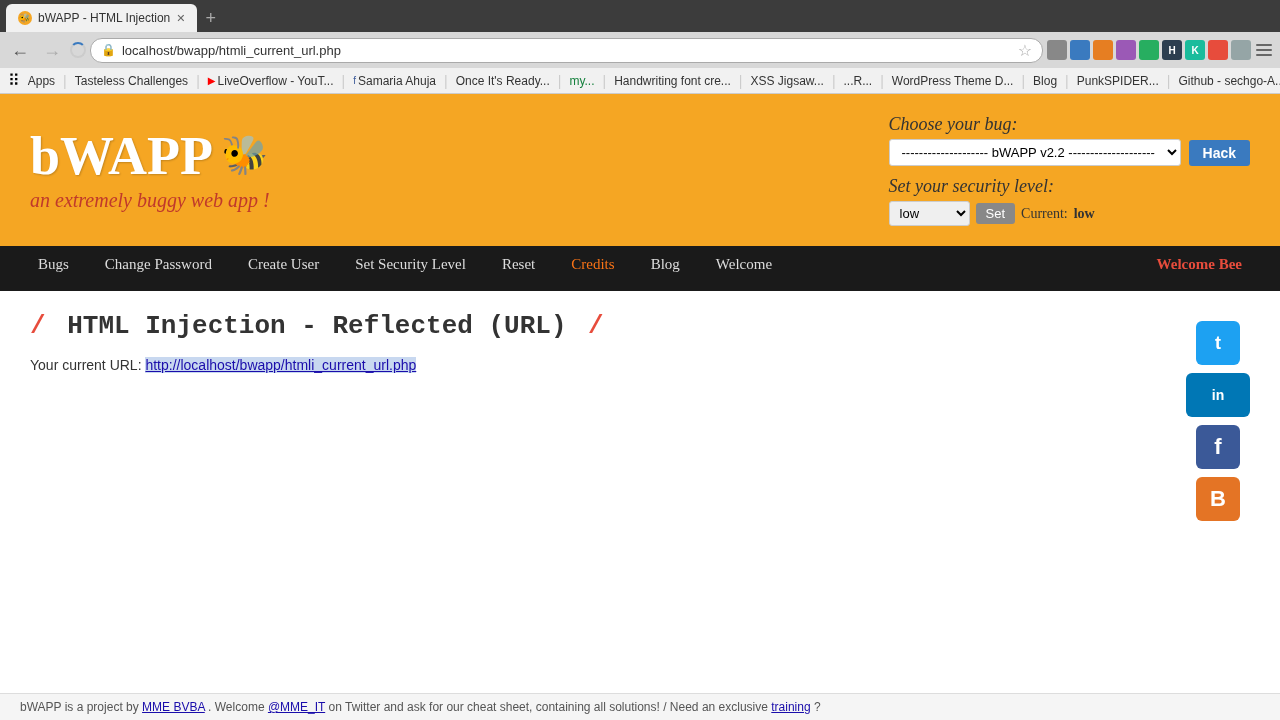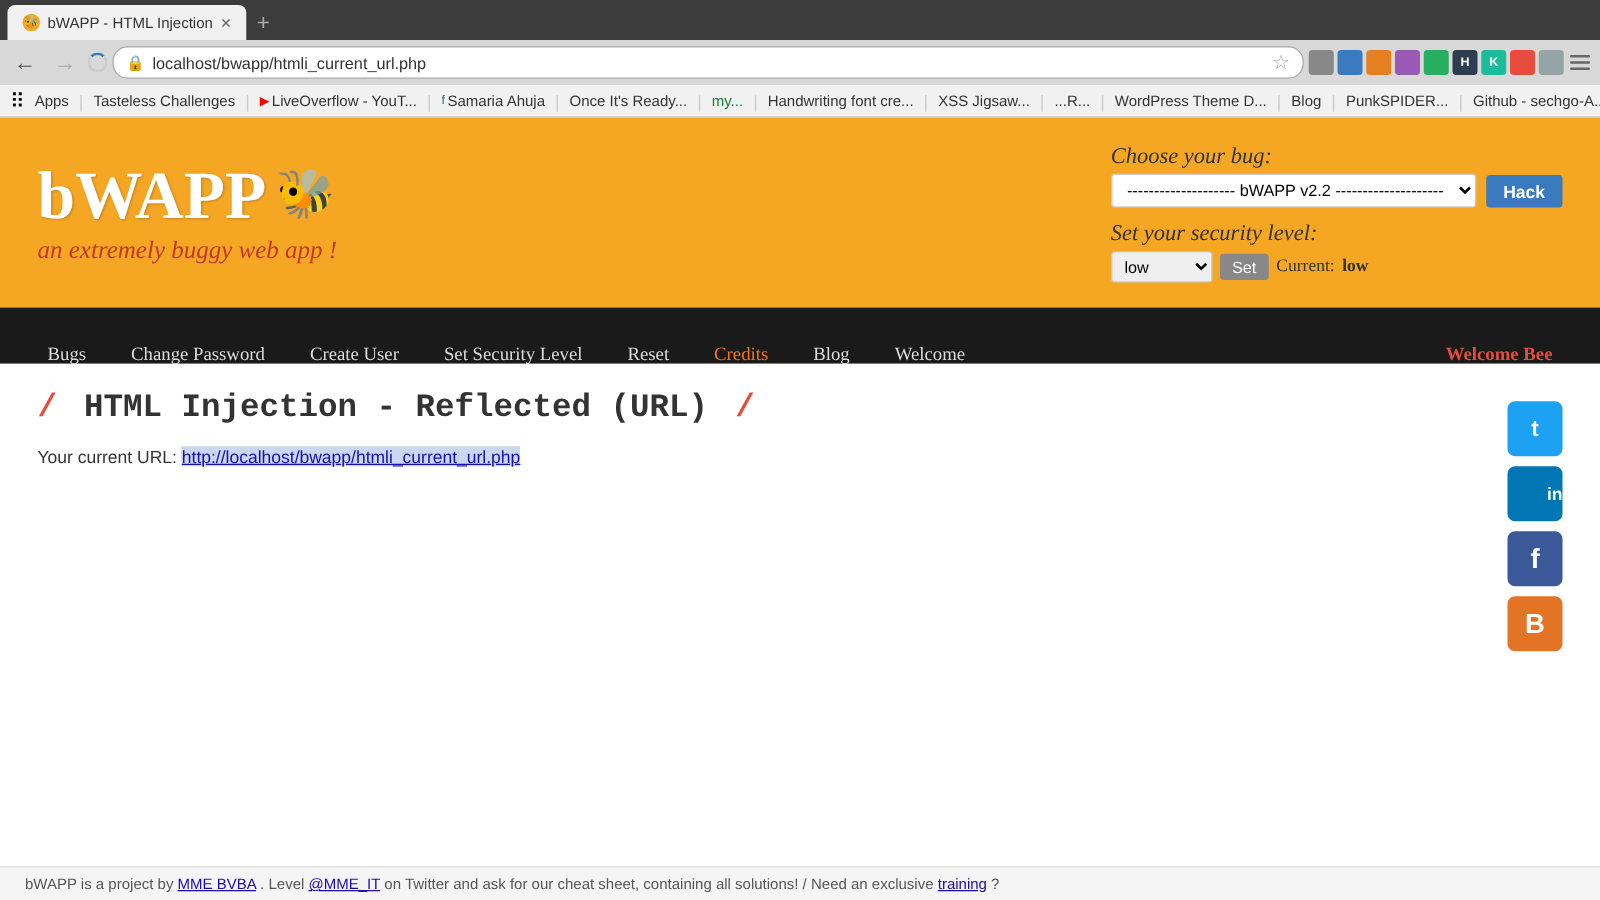--- a/index.html
+++ b/index.html
@@ -107,21 +107,21 @@
             <option value="high">high</option>
           </select>
           <button style="background:#888;color:#fff;border:none;padding:3px 10px;font-size:13px;border-radius:3px;cursor:pointer;">Set</button>
           <span style="font-size:14px;color:#333;font-family:'Georgia',serif;">Current:</span>
           <span style="font-size:14px;color:#333;font-weight:bold;font-family:'Georgia',serif;">low</span>
         </div>
       </div>
     </div>
   </div>
 
-  <nav style="background:#1a1a1a;display:flex;align-items:flex-start;padding:16px 20px;height:45px;">
+  <nav style="background:#1a1a1a;display:flex;align-items:flex-end;padding:4px 20px;height:45px;">
     <a href="#" style="color:#ddd;text-decoration:none;padding:0 18px;font-size:15px;font-family:'Georgia',serif;line-height:45px;display:block;white-space:nowrap;">Bugs</a>
     <a href="#" style="color:#ddd;text-decoration:none;padding:0 18px;font-size:15px;font-family:'Georgia',serif;line-height:45px;display:block;white-space:nowrap;">Change Password</a>
     <a href="#" style="color:#ddd;text-decoration:none;padding:0 18px;font-size:15px;font-family:'Georgia',serif;line-height:45px;display:block;white-space:nowrap;">Create User</a>
     <a href="#" style="color:#ddd;text-decoration:none;padding:0 18px;font-size:15px;font-family:'Georgia',serif;line-height:45px;display:block;white-space:nowrap;">Set Security Level</a>
     <a href="#" style="color:#ddd;text-decoration:none;padding:0 18px;font-size:15px;font-family:'Georgia',serif;line-height:45px;display:block;white-space:nowrap;">Reset</a>
     <a href="#" style="color:#f97316;text-decoration:none;padding:0 18px;font-size:15px;font-family:'Georgia',serif;line-height:45px;display:block;white-space:nowrap;">Credits</a>
     <a href="#" style="color:#ddd;text-decoration:none;padding:0 18px;font-size:15px;font-family:'Georgia',serif;line-height:45px;display:block;white-space:nowrap;">Blog</a>
     <a href="#" style="color:#ddd;text-decoration:none;padding:0 18px;font-size:15px;font-family:'Georgia',serif;line-height:45px;display:block;white-space:nowrap;">Welcome</a>
     <a href="#" style="color:#e74c3c;font-weight:bold;text-decoration:none;padding:0 18px;font-size:15px;font-family:'Georgia',serif;line-height:45px;display:block;white-space:nowrap;margin-left:auto;">Welcome Bee</a>
   </nav>
@@ -137,35 +137,35 @@
         <span>Your current URL:</span>
         <span> </span>
         <a style="color:#1a0dab;text-decoration:underline;background:#c8d8f0;cursor:pointer;font-size:14px;">http://localhost/bwapp/htmli_current_url.php</a>
       </p>
     </div>
 
     <div style="display:flex;flex-direction:column;gap:8px;align-items:center;padding-top:10px;">
       <a href="#" style="width:44px;height:44px;border-radius:6px;display:flex;align-items:center;justify-content:center;color:#fff;font-size:20px;font-weight:bold;cursor:pointer;text-decoration:none;background:#1da1f2;">
         <span style="font-size:18px;">t</span>
       </a>
-      <a href="#" style="width:44px;height:44px;border-radius:6px;display:flex;align-items:center;justify-content:flex-end;color:#fff;font-size:14px;font-weight:bold;cursor:pointer;text-decoration:none;background:#0077b5;">
+      <a href="#" style="width:64px;height:44px;border-radius:6px;display:flex;align-items:center;justify-content:center;color:#fff;font-size:14px;font-weight:bold;cursor:pointer;text-decoration:none;background:#0077b5;">
         <span>in</span>
       </a>
       <a href="#" style="width:44px;height:44px;border-radius:6px;display:flex;align-items:center;justify-content:center;color:#fff;font-size:22px;font-weight:bold;cursor:pointer;text-decoration:none;background:#3b5998;">
         <span>f</span>
       </a>
       <a href="#" style="width:44px;height:44px;border-radius:6px;display:flex;align-items:center;justify-content:center;color:#fff;font-size:22px;font-weight:bold;cursor:pointer;text-decoration:none;background:#e47425;">
         <span>B</span>
       </a>
     </div>
   </div>
 
   <div style="background:#f5f5f5;border-top:1px solid #ddd;padding:6px 20px;font-size:12px;color:#555;position:fixed;bottom:0;width:1280px;">
     <span>bWAPP is a project by </span>
     <a href="#" style="color:#1a0dab;text-decoration:underline;">MME BVBA</a>
-    <span> . Level </span>
+    <span> . Welcome </span>
     <a href="#" style="color:#1a0dab;text-decoration:underline;">@MME_IT</a>
     <span>on Twitter and ask for our cheat sheet, containing all solutions! / Need an exclusive</span>
     <a href="#" style="color:#1a0dab;text-decoration:underline;">training</a>
     <span>?</span>
   </div>
 
 </div>
 
 </body></html>

